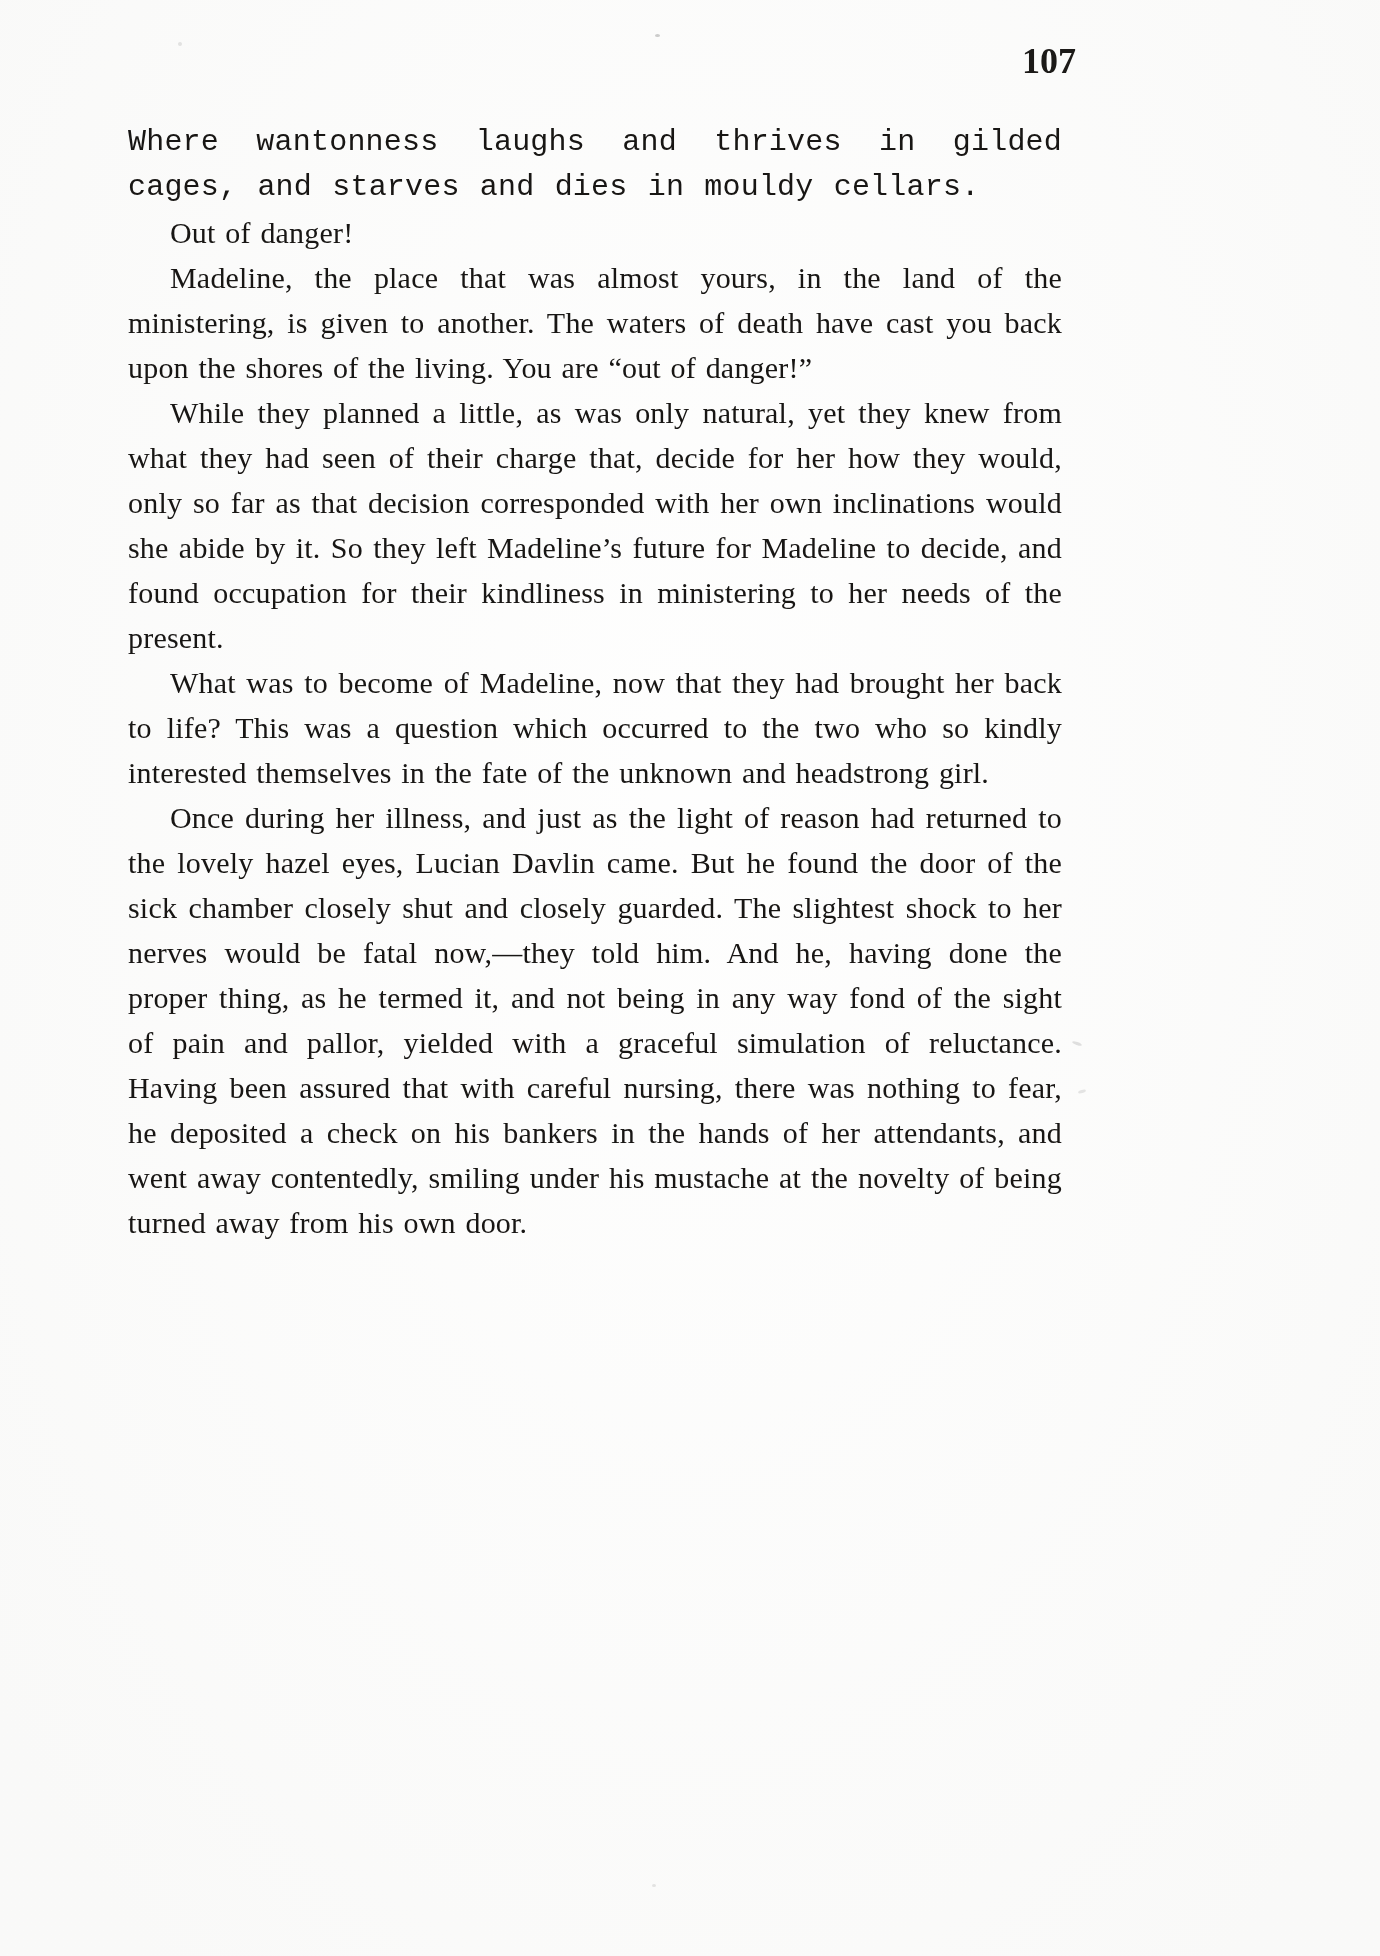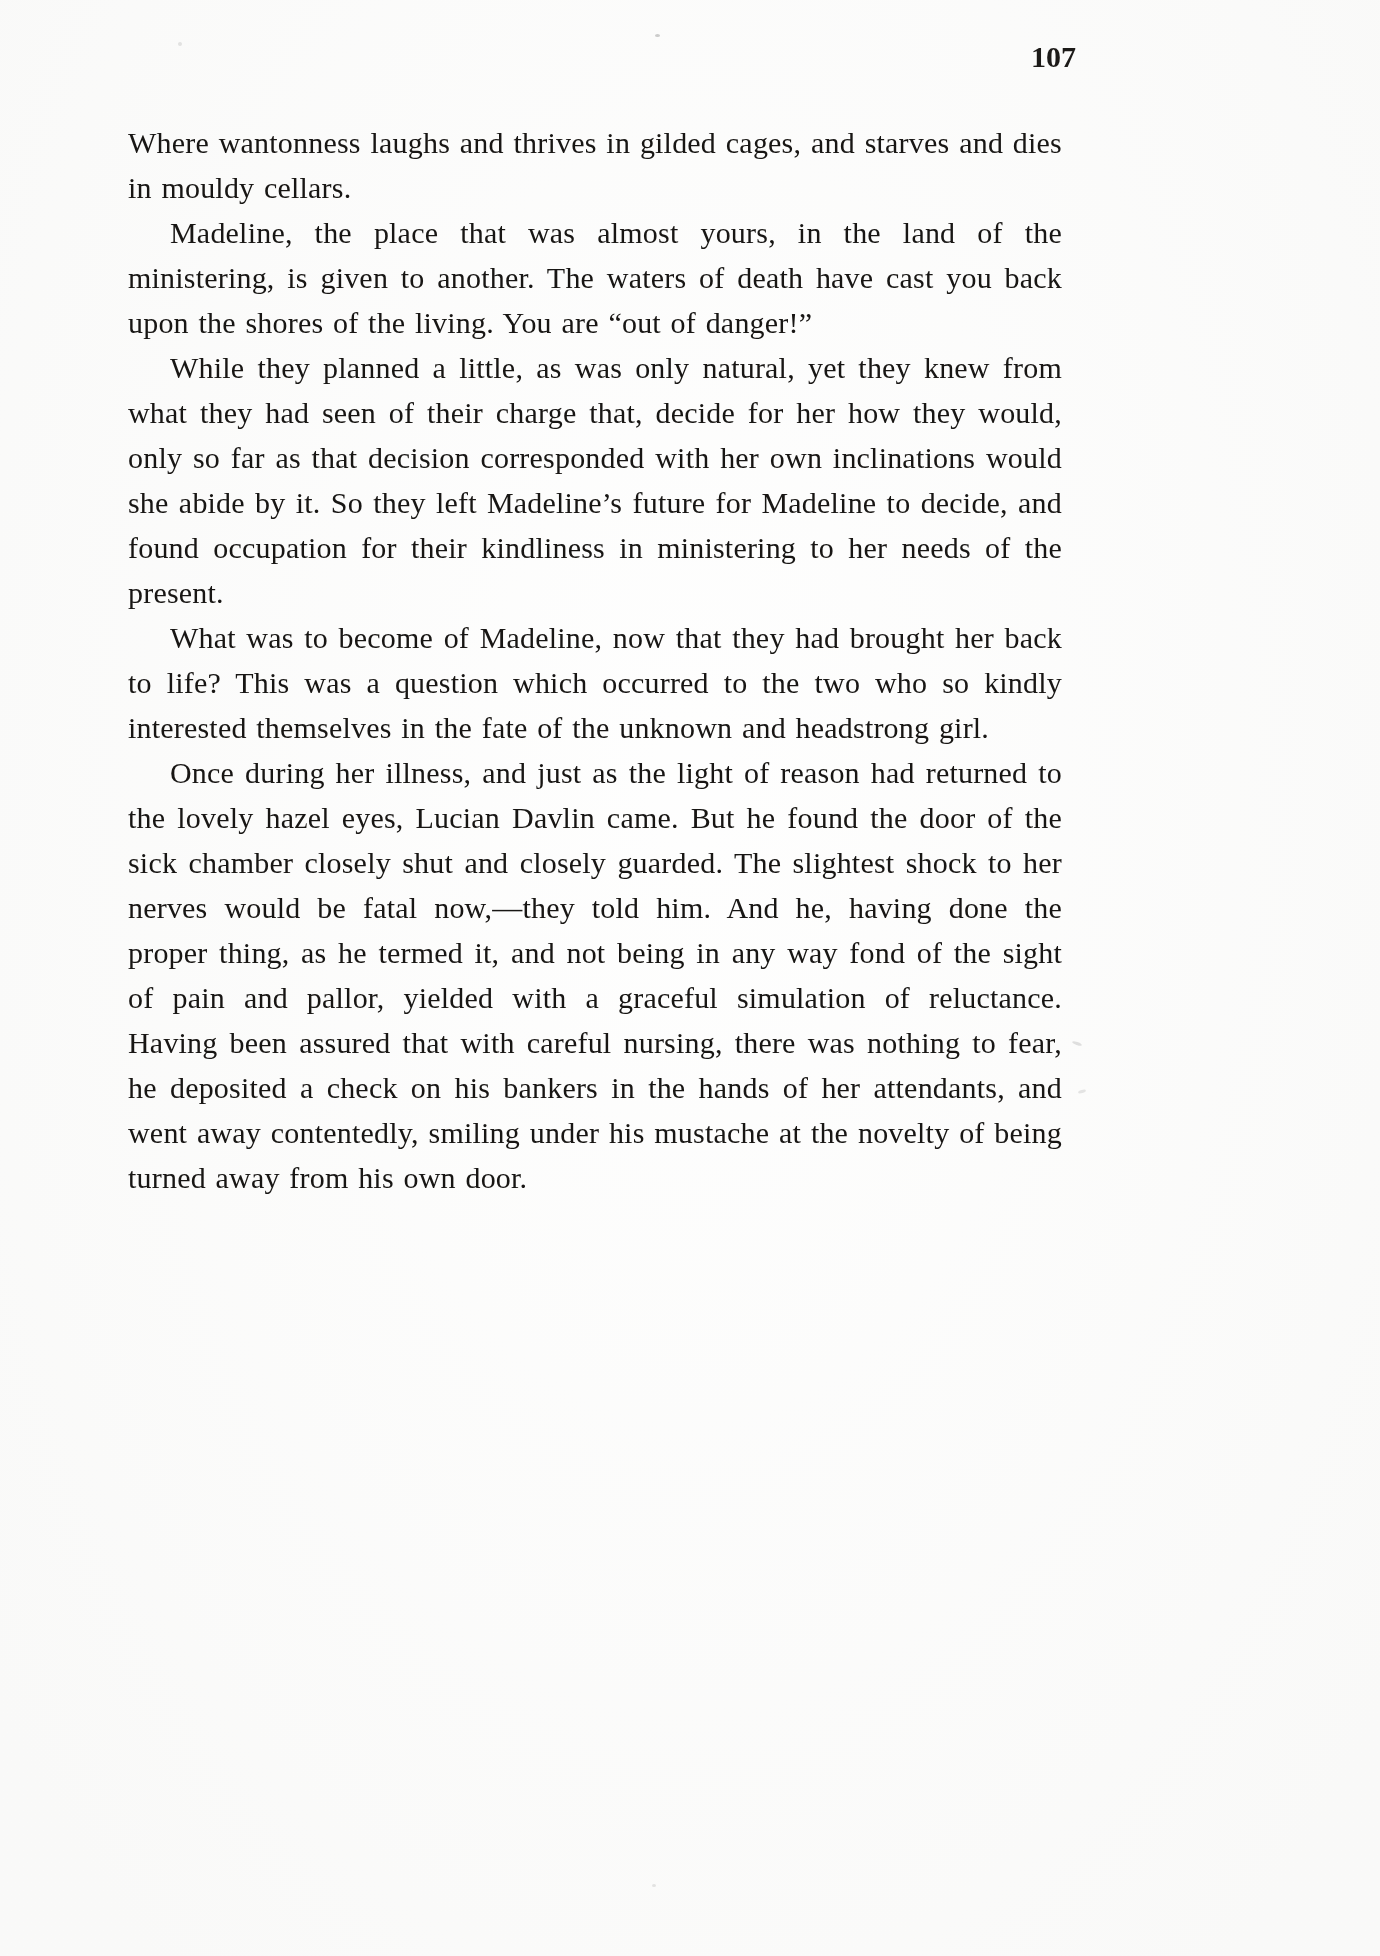--- a/index.html
+++ b/index.html
@@ -38,34 +38,35 @@
     font-weight: bold;
     font-size: 27px;
     letter-spacing: 3px;
     color: #1c1a18;
   }
   .page-number {
     position: absolute;
     right: -14px;
     top: 0;
     font-weight: bold;
-    font-size: 30px;
+    font-size: 36px;
     color: #1c1a18;
   }
   .body-text p {
     margin: 0;
     font-size: 30px;
     line-height: 45px;
     text-align: justify;
     text-indent: 42px;
     word-spacing: 2px;
     letter-spacing: 0.2px;
   }
   .body-text p.no-indent {
     text-indent: 0;
+    font-family: Liberation Mono, monospace;
   }
   
   .artifact {
     position: absolute;
     background: rgba(60,60,60,0.25);
     border-radius: 50%;
   }
   .artifact.a1 { width: 5px; height: 3px; left: 655px; top: 34px; }
   .artifact.a2 { width: 4px; height: 4px; left: 178px; top: 42px; opacity: .5; }
   .artifact.a3 { width: 10px; height: 3px; left: 1072px; top: 1042px; transform: rotate(20deg); opacity:.6; }
@@ -76,20 +77,21 @@
 <body>
 
 <div class="scan-page">
 
   <div class="running-header">
     <div class="page-number">107</div>
   </div>
 
   <div class="body-text">
     <p class="no-indent">Where wantonness laughs and thrives in gilded cages, and starves and dies in mouldy cellars.</p>
+    <p>Out of danger!</p>
     <p>Madeline, the place that was almost yours, in the land of the ministering, is given to another.  The waters of death have cast you back upon the shores of the living.  You are “out of danger!”</p>
     <p>While they planned a little, as was only natural, yet they knew from what they had seen of their charge that, decide for her how they would, only so far as that decision corresponded with her own inclinations would she abide by it.  So they left Madeline’s future for Madeline to decide, and found occupation for their kindliness in ministering to her needs of the present.</p>
     <p>What was to become of Madeline, now that they had brought her back to life?  This was a question which occurred to the two who so kindly interested themselves in the fate of the unknown and headstrong girl.</p>
     <p>Once during her illness, and just as the light of reason had returned to the lovely hazel eyes, Lucian Davlin came.  But he found the door of the sick chamber closely shut and closely guarded.  The slightest shock to her nerves would be fatal now,—they told him.  And he, having done the proper thing, as he termed it, and not being in any way fond of the sight of pain and pallor, yielded with a graceful simulation of reluctance.  Having been assured that with careful nursing, there was nothing to fear, he deposited a check on his bankers in the hands of her attendants, and went away contentedly, smiling under his mustache at the novelty of being turned away from his own door.</p>
   </div>
 
   <div class="artifact a1"></div>
   <div class="artifact a2"></div>
   <div class="artifact a3"></div>
   <div class="artifact a4"></div>

